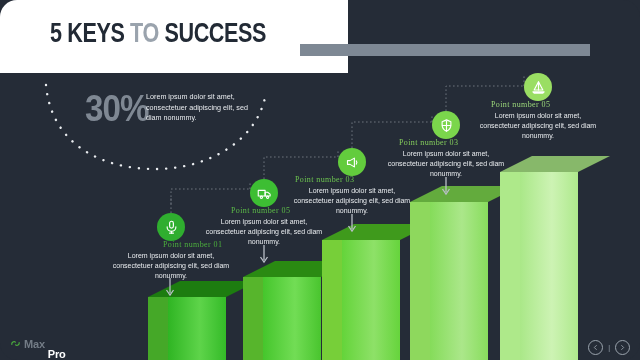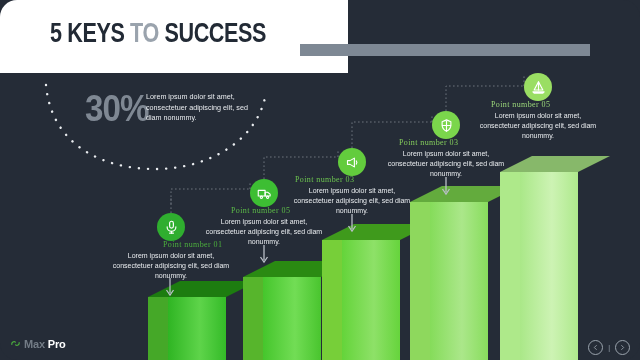--- a/index.html
+++ b/index.html
@@ -64,21 +64,21 @@
 
   .arrow{position:absolute;}
 
   
   .logo{
     position:absolute;left:10px;top:338px;
     display:flex;gap:3px;
     font-size:11px;font-weight:bold;letter-spacing:-0.2px;
   }
   .logo .lmax{color:#737c86;}
-  .logo .lpro{color:#ffffff;}
+  .logo .lpro{color:#ffffff;margin-top:10px;}
   .nav{
     position:absolute;right:10px;top:340px;
     display:flex;align-items:center;gap:5px;
   }
   .nav .navbtn{width:13px;height:13px;border-radius:50%;border:1px solid #9aa3ad;
     display:flex;align-items:center;justify-content:center;color:#9aa3ad;font-size:7px;}
   .nav .sep{color:#9aa3ad;font-size:7px;}
 </style>
 </head>
 <body>

